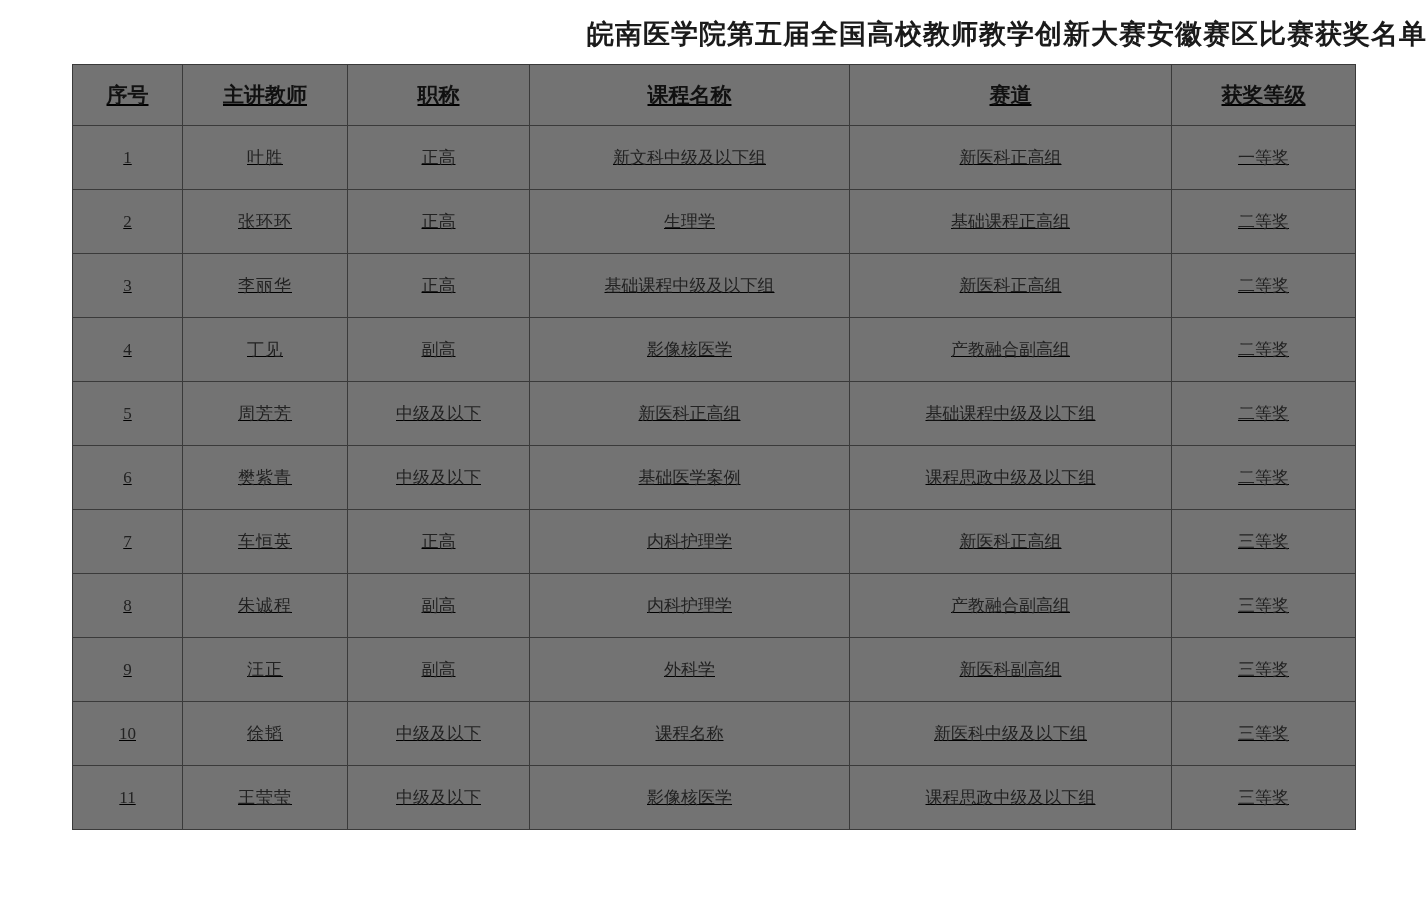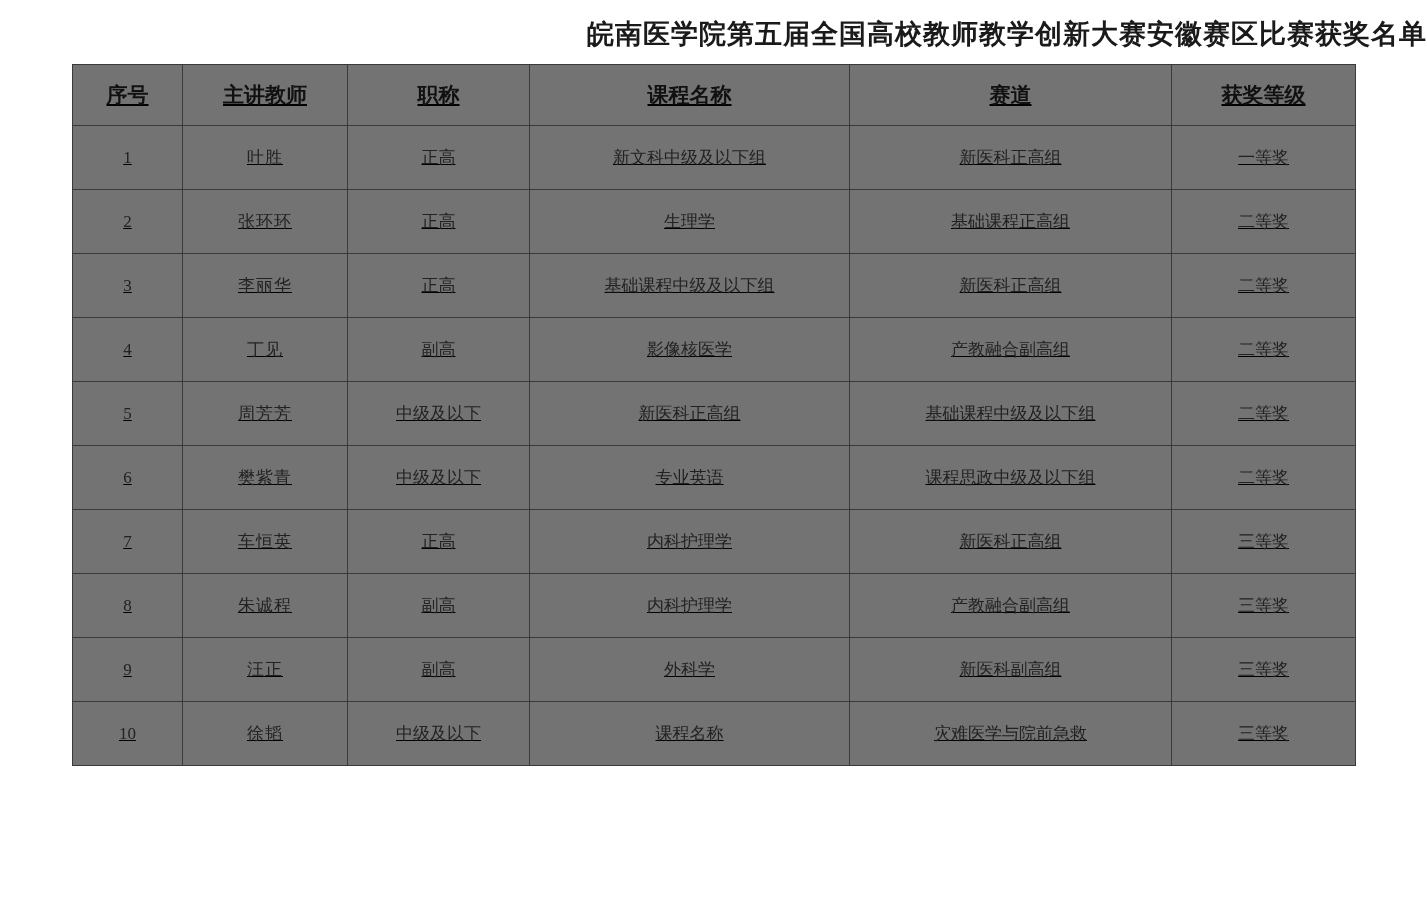--- a/index.html
+++ b/index.html
@@ -136,21 +136,21 @@
           <td class="col-name">周芳芳</td>
           <td>中级及以下</td>
           <td>新医科正高组</td>
           <td>基础课程中级及以下组</td>
           <td>二等奖</td>
         </tr>
         <tr>
           <td class="col-index">6</td>
           <td class="col-name">樊紫青</td>
           <td>中级及以下</td>
-          <td>专业英语</td>
+          <td>基础医学案例</td>
           <td>课程思政中级及以下组</td>
           <td>二等奖</td>
         </tr>
         <tr>
           <td class="col-index">7</td>
           <td class="col-name">车恒英</td>
           <td>正高</td>
           <td>内科护理学</td>
           <td>新医科正高组</td>
           <td>三等奖</td>
@@ -169,20 +169,28 @@
           <td>副高</td>
           <td>外科学</td>
           <td>新医科副高组</td>
           <td>三等奖</td>
         </tr>
         <tr>
           <td class="col-index">10</td>
           <td class="col-name">徐韬</td>
           <td>中级及以下</td>
           <td>课程名称</td>
-          <td>灾难医学与院前急救</td>
+          <td>新医科中级及以下组</td>
+          <td>三等奖</td>
+        </tr>
+        <tr>
+          <td class="col-index">11</td>
+          <td class="col-name">王莹莹</td>
+          <td>中级及以下</td>
+          <td>影像核医学</td>
+          <td>课程思政中级及以下组</td>
           <td>三等奖</td>
         </tr>
       </tbody>
     </table>
   </div>
 
 </div>
 
 </body></html>

